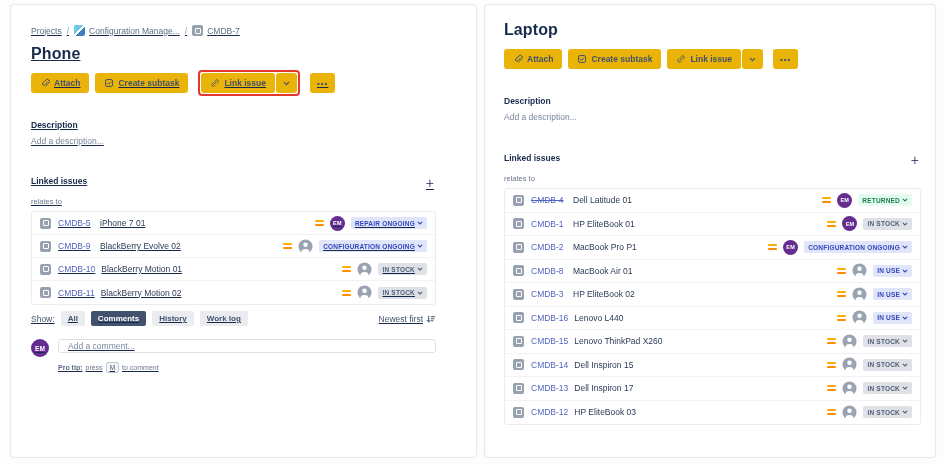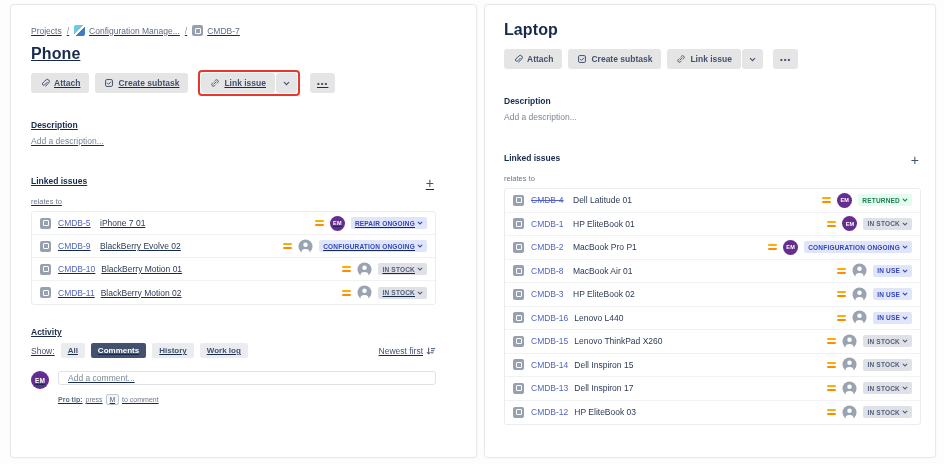--- a/index.html
+++ b/index.html
@@ -27,21 +27,21 @@
     background:linear-gradient(135deg,#6FC7EA 0 42%,#ffffff 42% 56%,#3B7FC4 56% 100%); }
   .type-icon { width:11px; height:11px; border-radius:2px; background:#97A0AF;
     display:inline-flex; align-items:center; justify-content:center; flex:none; }
   .type-icon::after { content:""; width:4px; height:4px; border:1px solid #fff; border-radius:1px; }
 
   h1.page-title { font-size:16px; font-weight:700; color:#172B4D; margin-top:9px; letter-spacing:.1px; }
   .card.right h1.page-title { margin-top:0; }
 
   
   .toolbar { display:flex; align-items:center; gap:6px; margin-top:7px; height:26px; }
-  .btn { background:#e5e5e5; border:none; border-radius:3px; height:20px; padding:0 9px;
+  .btn { background:#eab308; border:none; border-radius:3px; height:20px; padding:0 9px;
     font-family:inherit; font-size:8.5px; font-weight:700; color:#42526E;
     display:inline-flex; align-items:center; gap:4px; cursor:pointer; white-space:nowrap; }
   .btn svg { flex:none; }
   .split { display:flex; gap:1px; }
   .btn.dd { padding:0 7px; }
   .red-box { border:2px solid #E5372B; border-radius:4px; padding:1px; display:flex; margin-left:4px; }
   .red-box .split { gap:1px; }
   .btn.more { padding:0 7px; letter-spacing:1px; font-size:8px; margin-left:4px; }
 
   .section-label { font-size:8.5px; font-weight:700; color:#172B4D; }
@@ -250,21 +250,20 @@
         <button class="badge gray">
             <span>IN STOCK</span>
             <svg width="6" height="6" viewBox="0 0 8 8">
               <path d="M1.5 2.8L4 5.3l2.5-2.5" fill="none" stroke="currentColor" stroke-width="1.4" stroke-linecap="round"></path>
             </svg>
           </button>
       </span>
     </div>
   </div>
 
-  <div class="section-label activity-label">Activity</div>
   <div class="show-row">
     <span class="show-label">Show:</span>
     <button class="filter">All</button>
     <button class="filter selected">Comments</button>
     <button class="filter">History</button>
     <button class="filter">Work log</button>
     <button class="sort-btn">
       <span>Newest first</span>
       <svg width="10" height="10" viewBox="0 0 12 12">
           <path d="M3.2 2.5v7M1.4 7.6l1.8 2 1.8-2" fill="none" stroke="#42526E" stroke-width="1.2" stroke-linecap="round" stroke-linejoin="round"></path>

